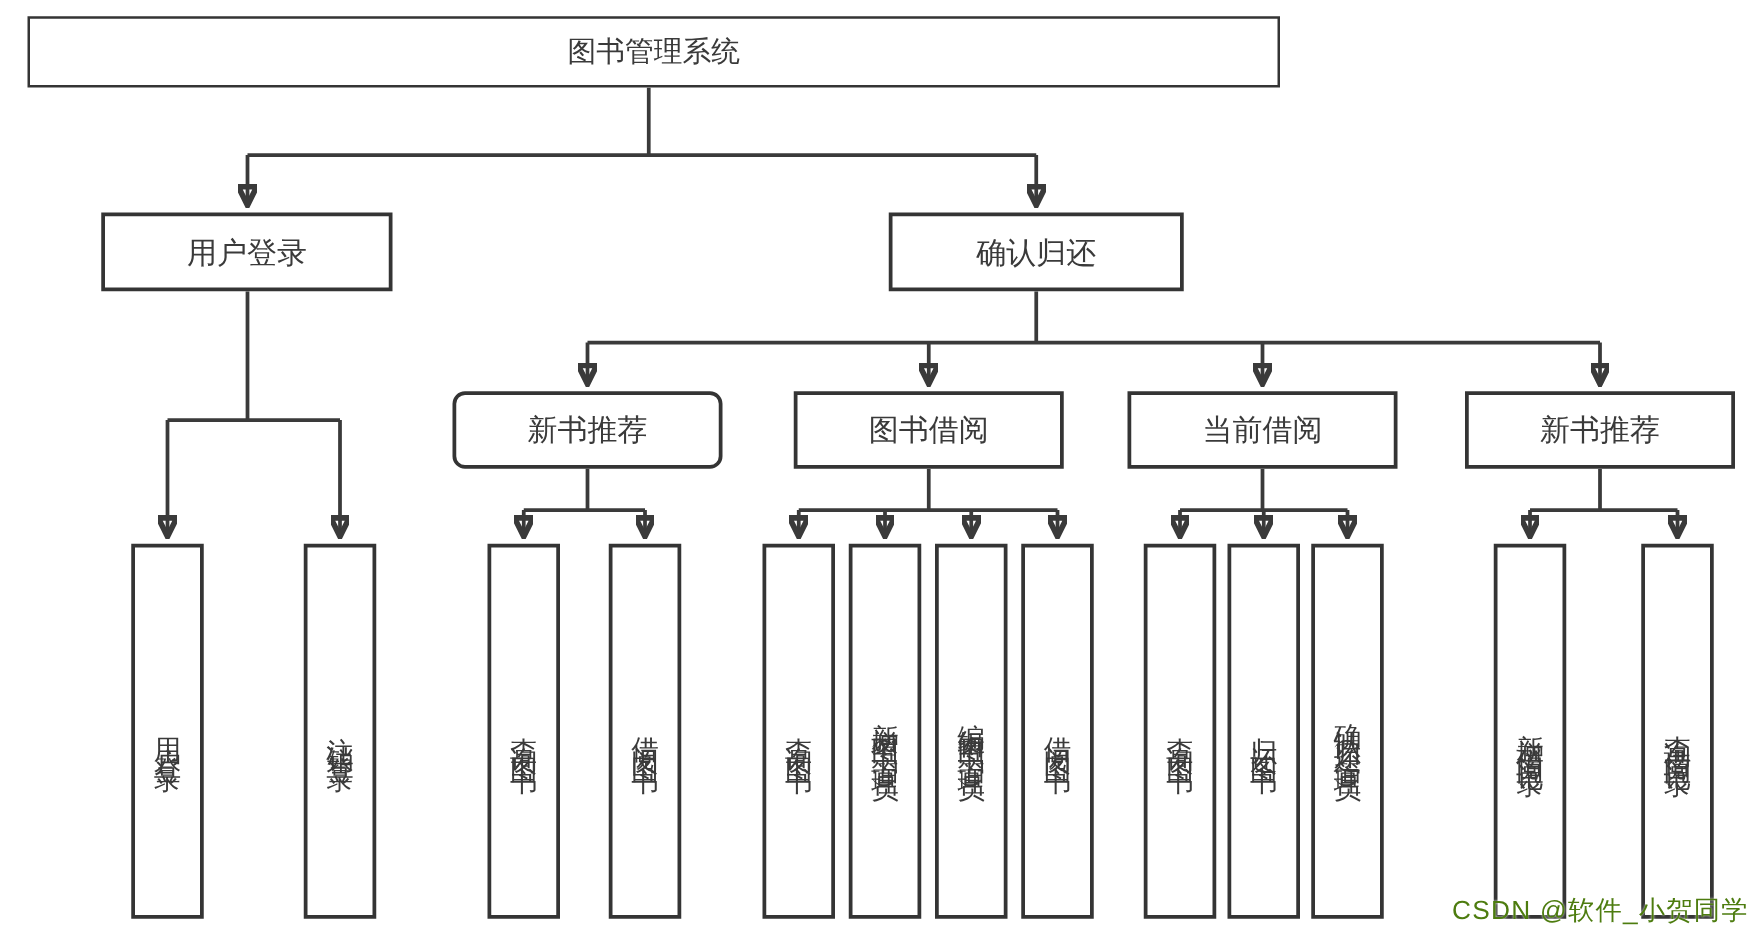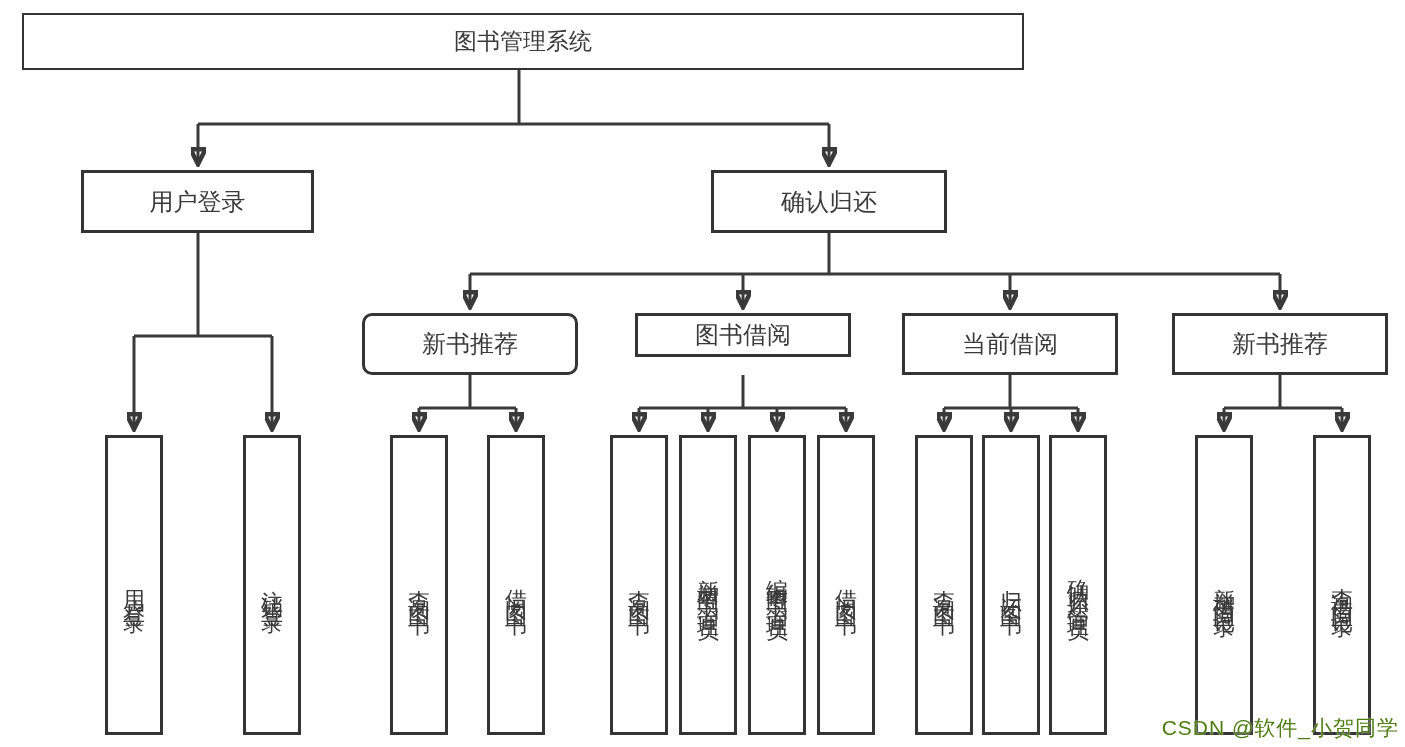--- a/index.html
+++ b/index.html
@@ -87,21 +87,21 @@
   <div class="box lvl2" style="left:81px;top:170px;width:233px;height:63px;">
     <span>用户登录</span>
   </div>
   <div class="box lvl2" style="left:711px;top:170px;width:236px;height:63px;">
     <span>确认归还</span>
   </div>
 
   <div class="box lvl3" style="left:362px;top:313px;width:216px;height:62px;border-radius:10px;">
     <span>新书推荐</span>
   </div>
-  <div class="box lvl3" style="left:635px;top:313px;width:216px;height:44px;">
+  <div class="box lvl3" style="left:635px;top:313px;width:216px;height:62px;">
     <span>图书借阅</span>
   </div>
   <div class="box lvl3" style="left:902px;top:313px;width:216px;height:62px;">
     <span>当前借阅</span>
   </div>
   <div class="box lvl3" style="left:1172px;top:313px;width:216px;height:62px;">
     <span>新书推荐</span>
   </div>
 
   <div class="box leaf" style="left:105px;top:435px;width:58px;height:300px;">用户登录</div>

